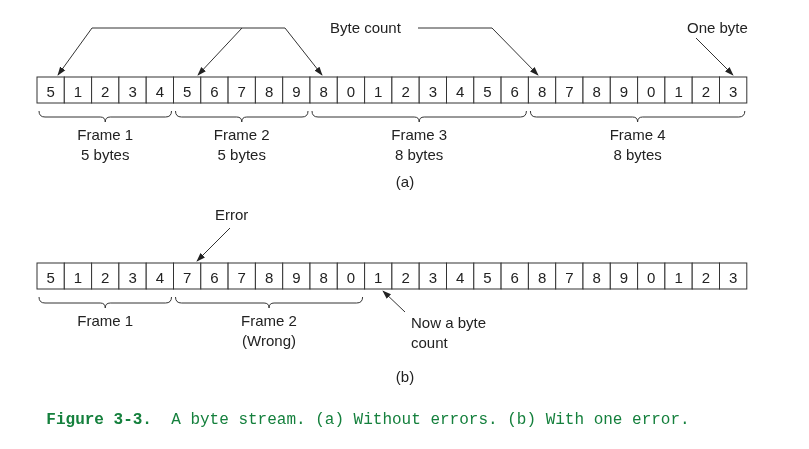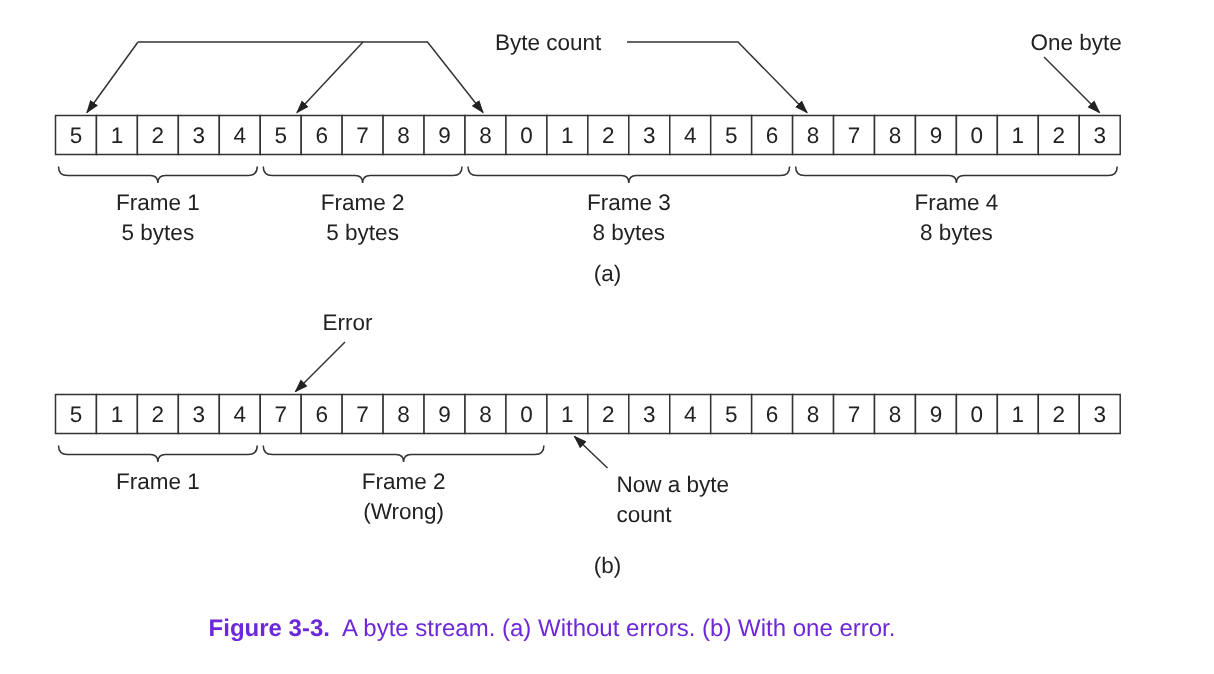--- a/index.html
+++ b/index.html
@@ -5,21 +5,21 @@
     html, body { margin: 0; padding: 0; background: #ffffff; }
     body { width: 809px; height: 449px; position: relative; overflow: hidden; }
     #fig { position: absolute; left: 0; top: 0; }
     .cell-rect { fill: #ffffff; stroke: #333333; stroke-width: 1; }
     .cell-text { font-family: "Liberation Sans", sans-serif; font-size: 15px; fill: #222222; text-anchor: middle; dominant-baseline: central; }
     .label { font-family: "Liberation Sans", sans-serif; font-size: 15px; fill: #222222; }
     .label-mid { text-anchor: middle; }
     .line { stroke: #333333; stroke-width: 1; fill: none; }
     .brace { stroke: #333333; stroke-width: 1; fill: none; }
     .caption { position: absolute; left: 0; width: 736px; top: 411px; text-align: center;
-               font-family: Liberation Sans, sans-serif; font-size: 16px; color: #6d28d9; }
+               font-family: Liberation Mono, monospace; font-size: 16px; color: #15803d; }
     .caption b { font-weight: bold; }
   </style>
 </head>
 <body>
 
 <svg id="fig" width="809" height="449" xmlns="http://www.w3.org/2000/svg">
   <defs>
     <marker id="arrow" viewBox="0 0 10 10" refX="9" refY="5" markerWidth="9" markerHeight="9" orient="auto-start-reverse">
       <path d="M0,1.5 L10,5 L0,8.5 z" fill="#222222"></path>
     </marker>

